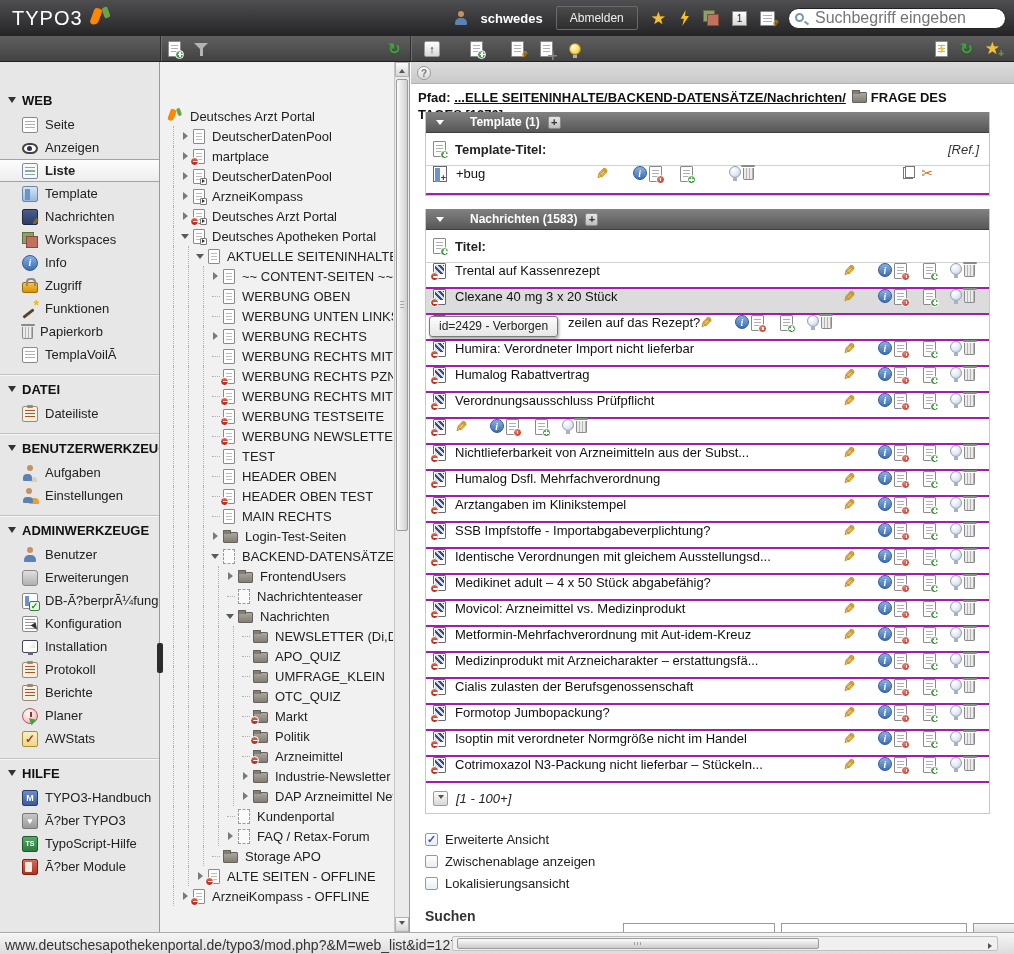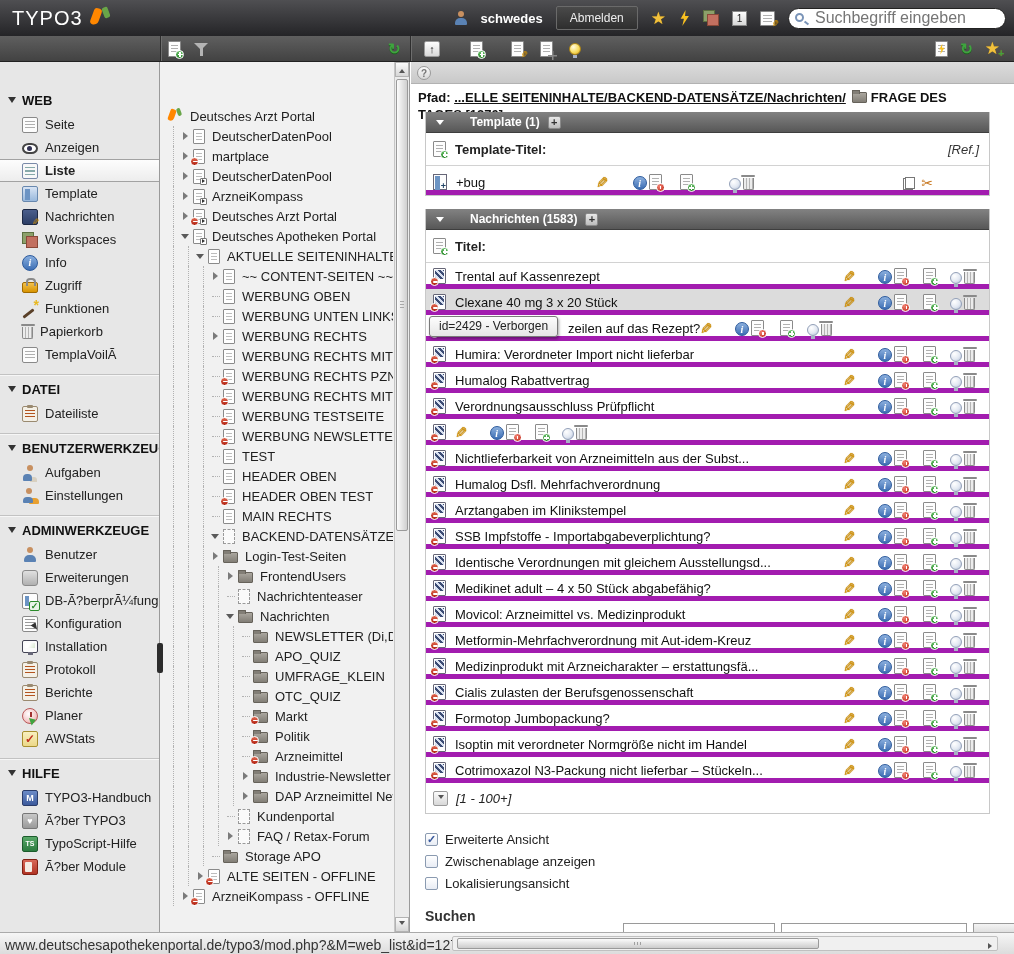--- a/index.html
+++ b/index.html
@@ -211,21 +211,21 @@
   .panel.news{margin-top:13px}
   .phead{height:21px;background:linear-gradient(#828282,#575757);border-bottom:1px solid #3e3e3e;
     display:flex;align-items:center;color:#fff;font-weight:bold;font-size:12px;gap:8px;padding-left:10px}
   .ptri{width:0;height:0;border:4px solid transparent;border-top:5px solid #fff;margin-top:4px}
   .phead .ptitle{margin-left:18px}
   .pplus{width:13px;height:13px;background:linear-gradient(#e8e8e8,#bcbcbc);border:1px solid #8a8a8a;color:#333;
     font:bold 11px/11px "Liberation Sans",sans-serif;text-align:center;border-radius:2px}
   .pcolrow{display:flex;align-items:center;height:33px;border-bottom:1px solid #d2d2d2;padding:0 10px 0 7px;gap:9px}
   .pcolrow .colname{font-weight:bold}
   .pcolrow .ref{margin-left:auto;font-style:italic;color:#333}
-  .lrow{display:flex;align-items:flex-end;height:26px;border-bottom:5px solid #a21caf;padding:0 8px 0 7px;background:#fff}
+  .lrow{display:flex;align-items:flex-start;height:26px;border-bottom:2px solid #a21caf;padding:0 8px 0 7px;background:#fff}
   .lrow.hl{background:#dcdcdc}
   .lrow .ic{position:relative;flex:none}
   .icdoc-news{width:13px;height:16px;background:#fdfdfd;border:1px solid #667;border-radius:1px;margin-right:9px}
   .icdoc-news::before{content:"";position:absolute;left:1px;right:1px;top:1px;height:9px;
     background:repeating-linear-gradient(45deg,#3c4c74 0 2px,#d8e0f0 2px 4px)}
   .ltitle{flex:1;overflow:hidden;white-space:nowrap;color:#111}
   .ltitle.pad{flex:none;width:auto;margin-left:122px}
   .lrow .pencil{margin-right:22px}
   .info{width:14px;height:14px;border-radius:50%;background:linear-gradient(#8cb0de,#3c6eb4);border:1px solid #2c5a9c;
     color:#fff;font:italic bold 10px/13px "Liberation Serif",serif;text-align:center;flex:none}
@@ -636,31 +636,31 @@
         <i class="ind"></i>
         <i class="ind"></i>
         <i class="exp none"></i>
         <span class="t-ico t-page"></span>
         <span class="tlabel">MAIN RECHTS</span>
       </div>
       <div class="trow">
         <i class="ind"></i>
         <i class="ind"></i>
         <i class="ind"></i>
+        <i class="exp closed"></i>
+        <span class="t-ico t-folder"></span>
+        <span class="tlabel">Login-Test-Seiten</span>
+      </div>
+      <div class="trow">
+        <i class="ind"></i>
+        <i class="ind"></i>
+        <i class="ind"></i>
         <i class="exp open"></i>
         <span class="t-ico t-pdash"></span>
         <span class="tlabel">BACKEND-DATENSÄTZE</span>
-      </div>
-      <div class="trow">
-        <i class="ind"></i>
-        <i class="ind"></i>
-        <i class="ind"></i>
-        <i class="exp closed"></i>
-        <span class="t-ico t-folder"></span>
-        <span class="tlabel">Login-Test-Seiten</span>
       </div>
       <div class="trow">
         <i class="ind"></i>
         <i class="ind"></i>
         <i class="ind"></i>
         <i class="ind"></i>
         <i class="exp closed"></i>
         <span class="t-ico t-folder"></span>
         <span class="tlabel">FrontendUsers</span>
       </div>

